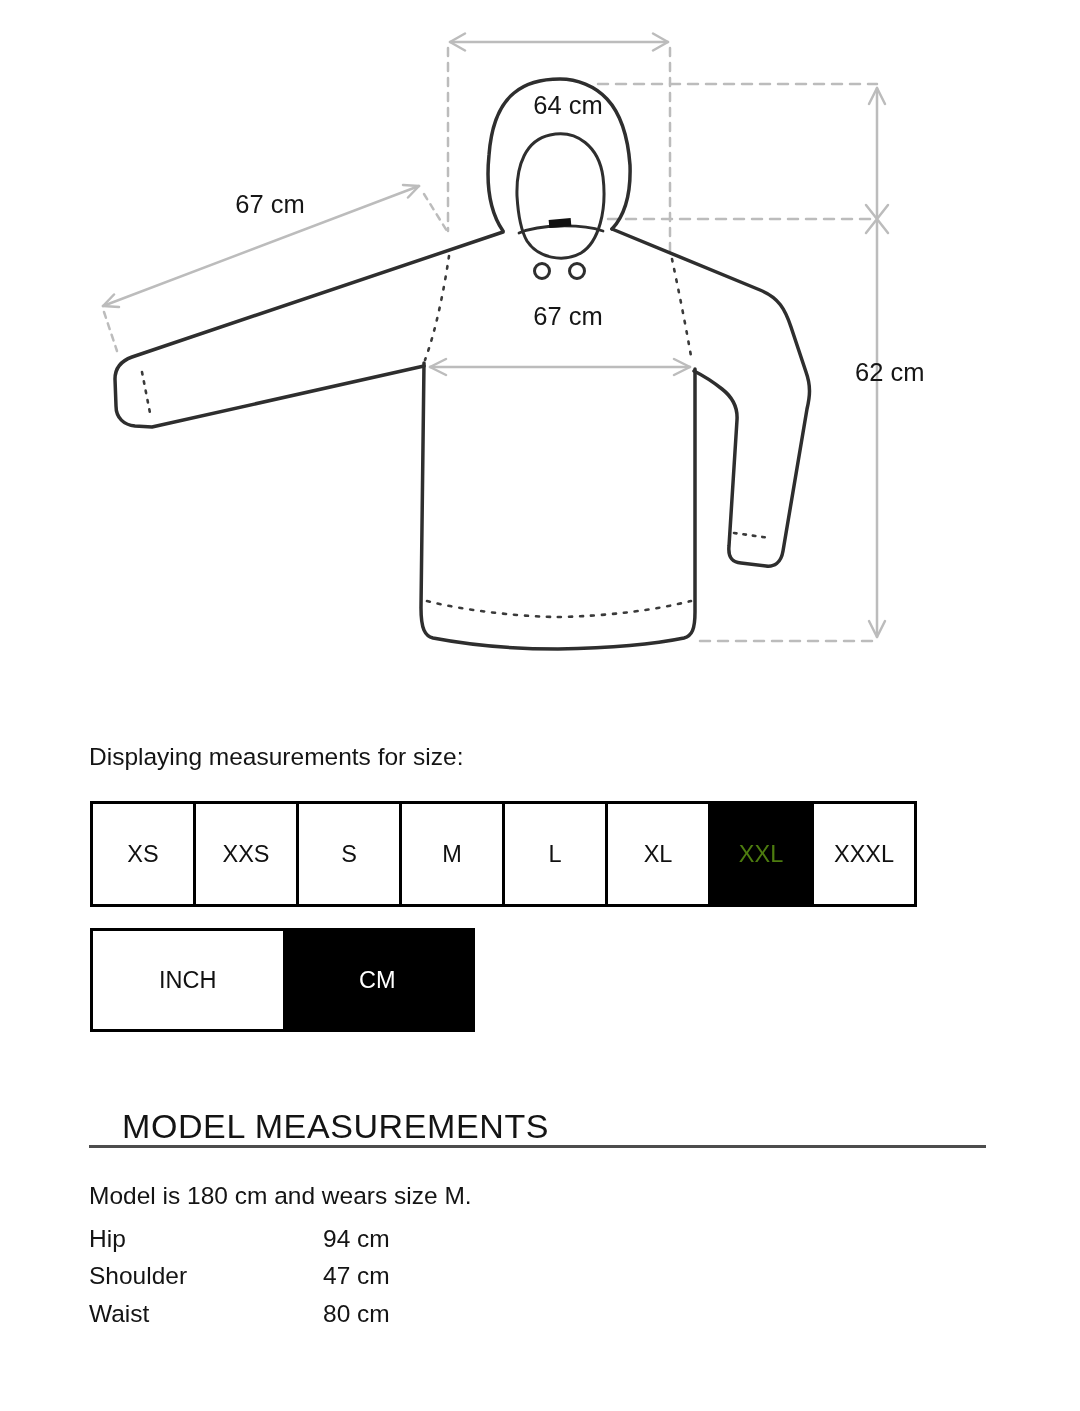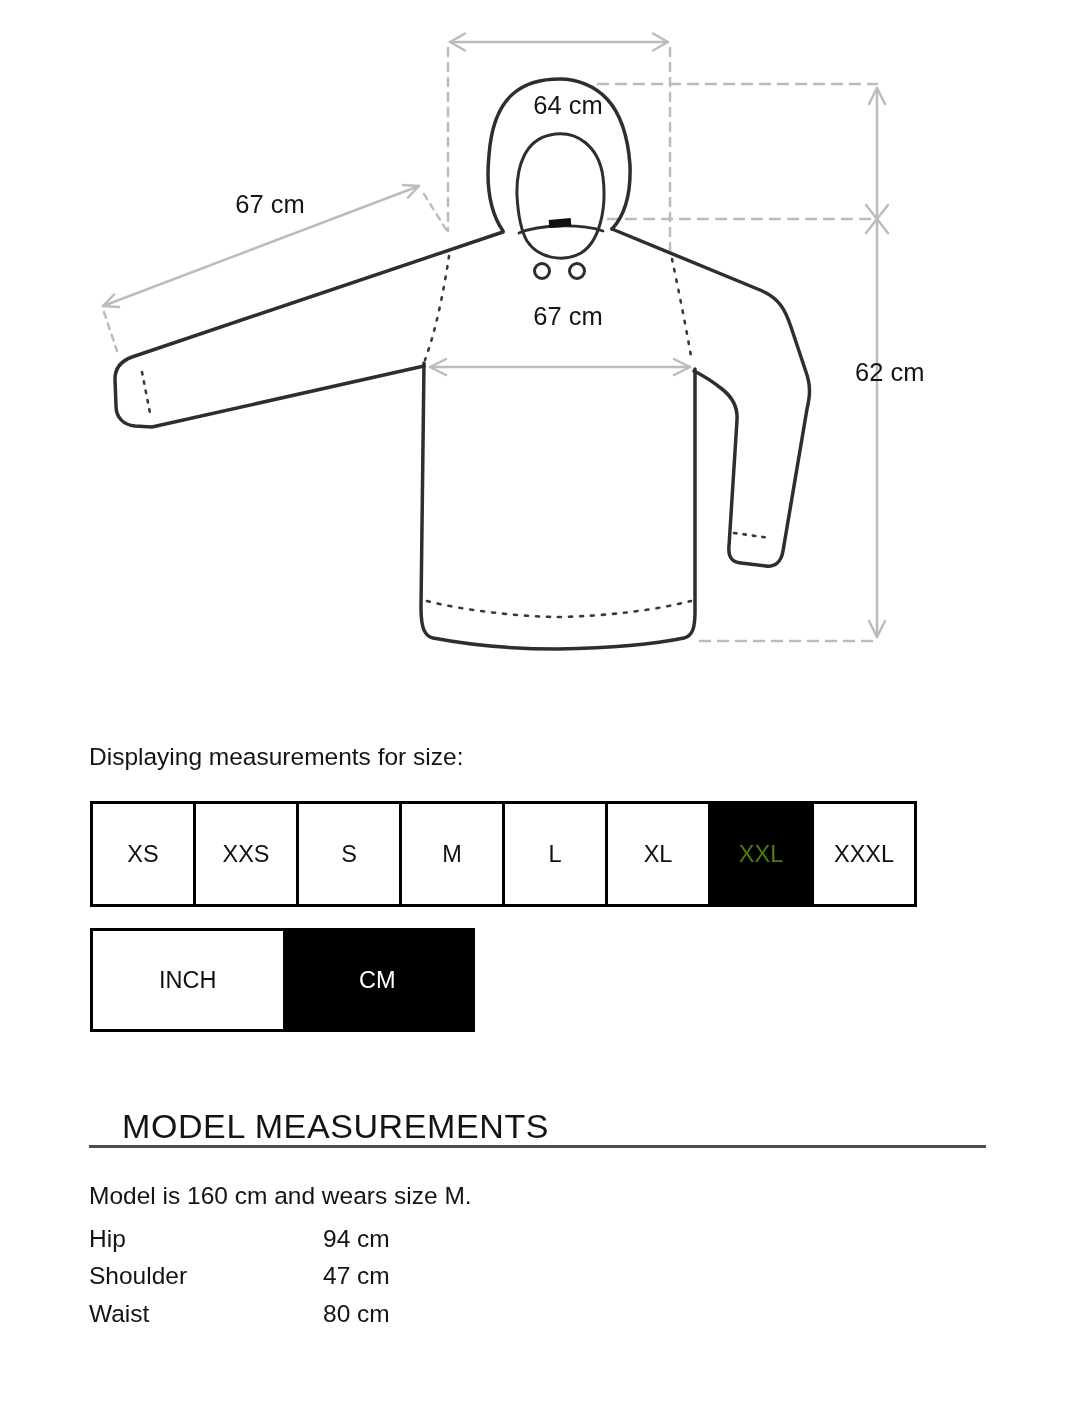--- a/index.html
+++ b/index.html
@@ -113,21 +113,21 @@
     <div class="size-cell">XXXL</div>
   </div>
 
   <div class="unit-toggle">
     <div class="unit-cell">INCH</div>
     <div class="unit-cell selected">CM</div>
   </div>
 
   <div class="mm-heading">MODEL MEASUREMENTS</div>
   <div class="mm-divider"></div>
-  <div class="mm-intro">Model is 160 cm and wears size M.</div>
+  <div class="mm-intro">Model is 180 cm and wears size M.</div>
 
   <div class="mm-table">
     <div class="mm-row">
       <div class="mm-label">Hip</div>
       <div class="mm-value">94 cm</div>
     </div>
     <div class="mm-row">
       <div class="mm-label">Shoulder</div>
       <div class="mm-value">47 cm</div>
     </div>

